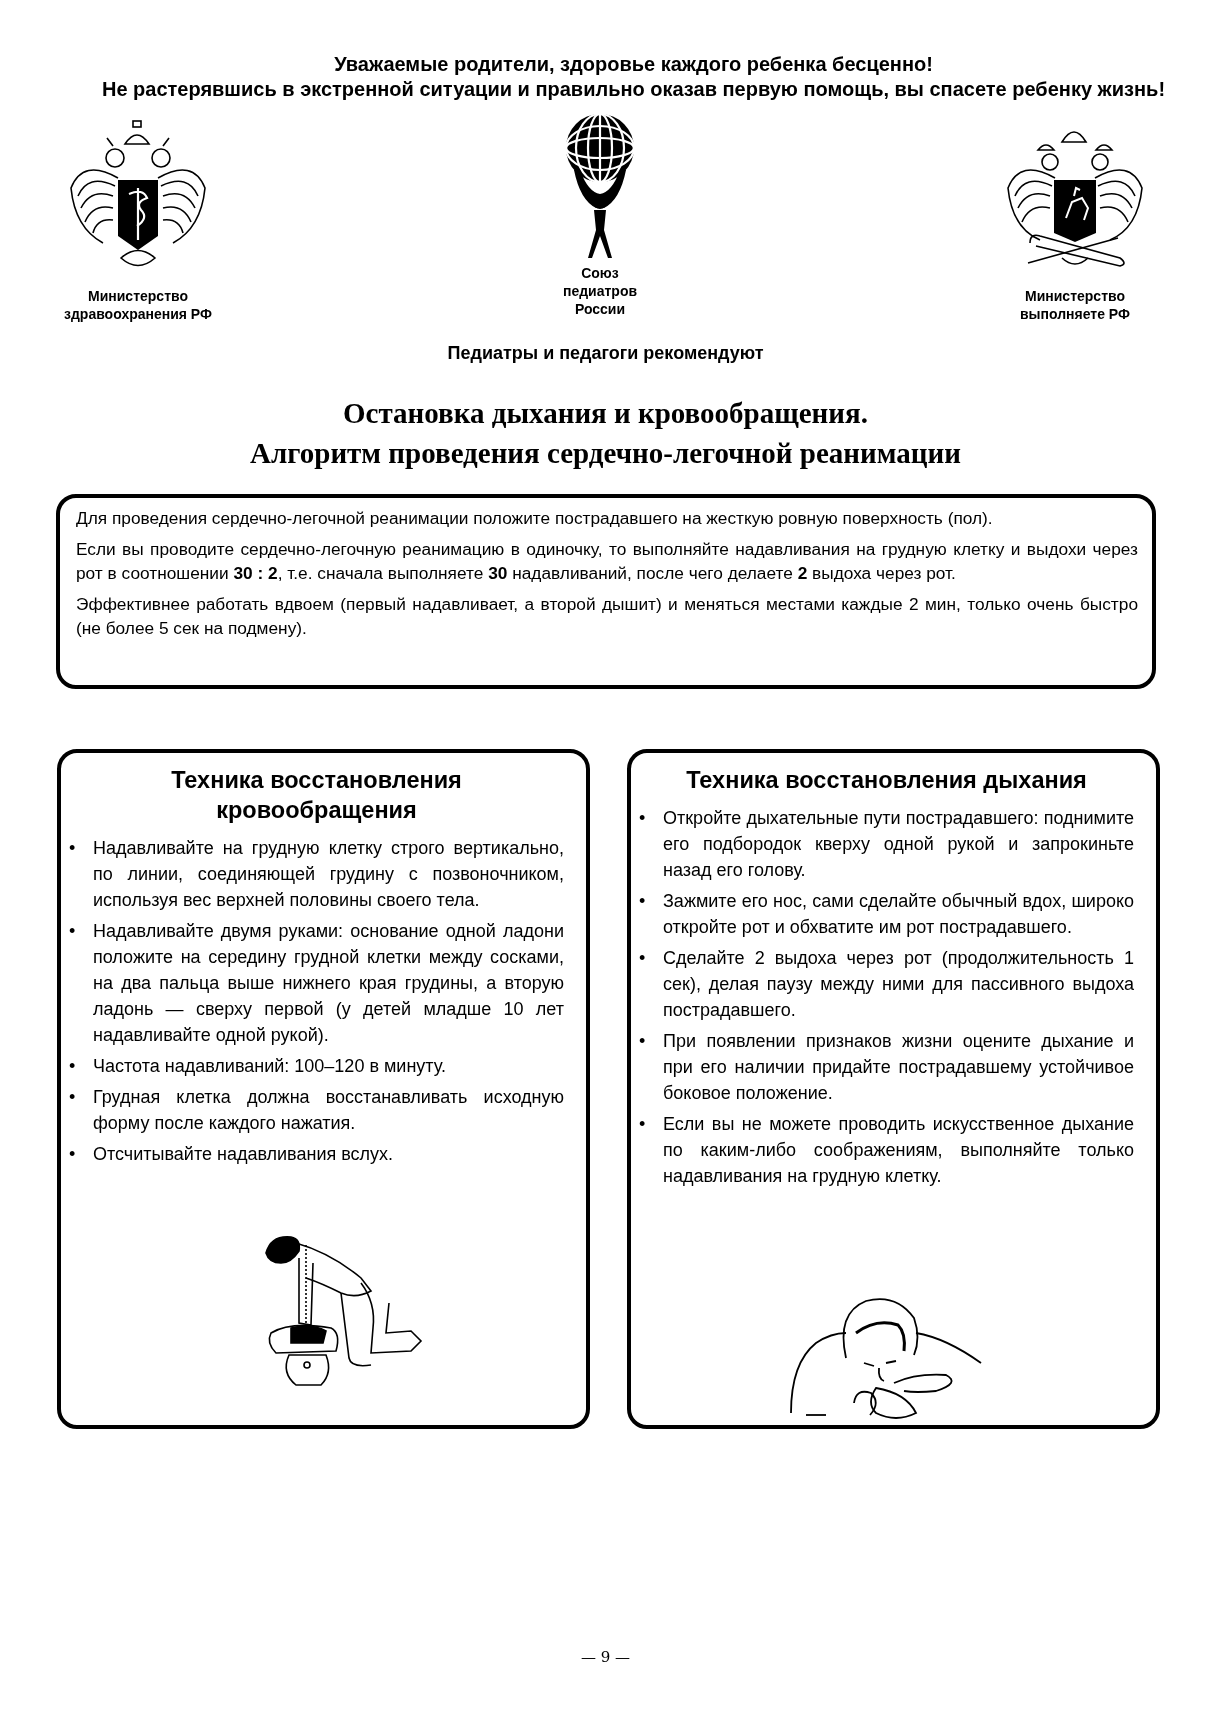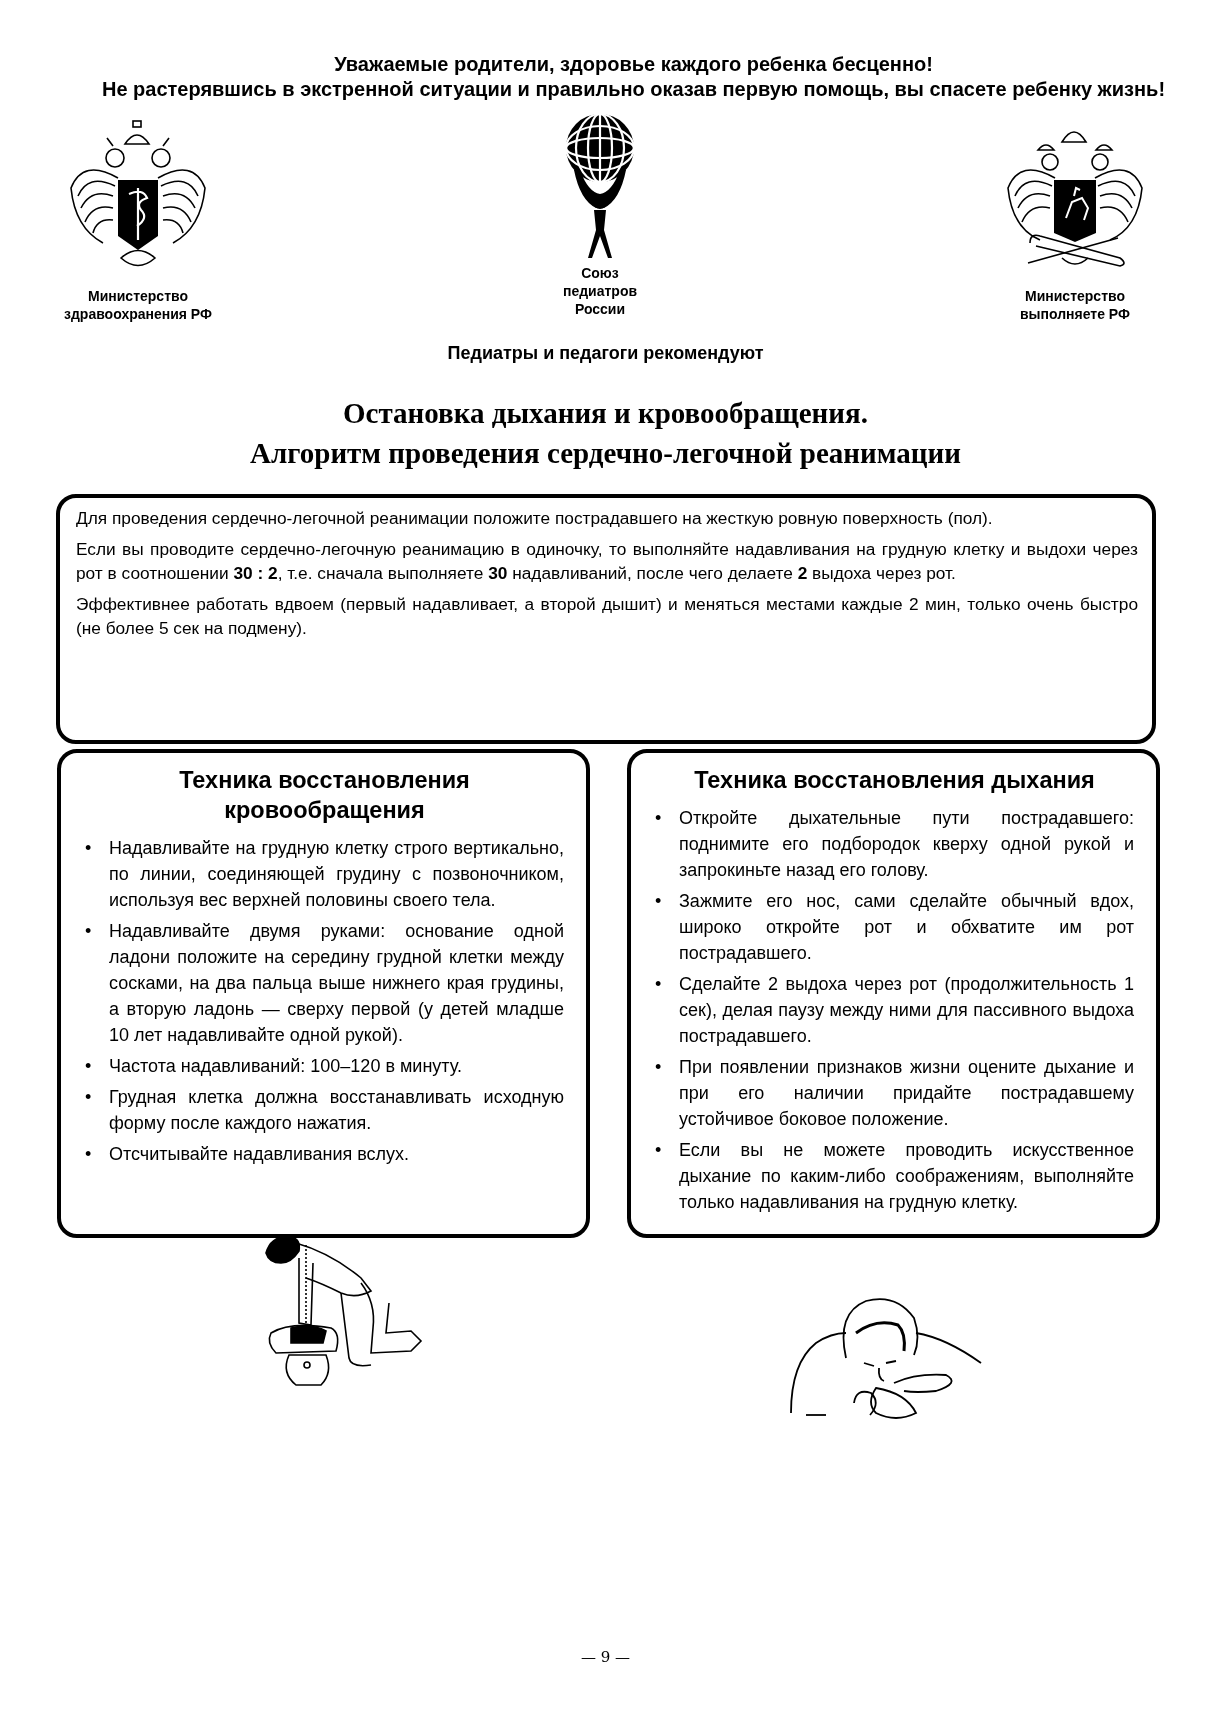--- a/index.html
+++ b/index.html
@@ -12,25 +12,25 @@
   .logo-center { left: 510px; top: 110px; width: 180px; }
   .logo-right { left: 975px; top: 118px; width: 200px; }
   .logo-left svg, .logo-right svg { display: block; margin: 0 auto; }
   .logo-center svg { display: block; margin: 0 auto; }
   .logo-left .caption, .logo-right .caption { margin-top: 14px; }
   .logo-center .caption { margin-top: 4px; }
 
   .recommend { position: absolute; left: 0; top: 343px; width: 1211px; text-align: center; font-weight: bold; font-size: 18px; }
   .main-title { position: absolute; left: 0; top: 393px; width: 1211px; text-align: center; font-weight: bold; font-size: 29px; line-height: 40px; font-family: Liberation Serif, serif; }
 
-  .intro-box { position: absolute; left: 56px; top: 494px; width: 1100px; height: 250px; box-sizing: border-box; border: 4px solid #000; border-radius: 20px; padding: 8px 14px 0 16px; font-family: "Liberation Sans", sans-serif; font-size: 17.3px; line-height: 24.5px; }
+  .intro-box { position: absolute; left: 56px; top: 494px; width: 1100px; height: 195px; box-sizing: border-box; border: 4px solid #000; border-radius: 20px; padding: 8px 14px 0 16px; font-family: "Liberation Sans", sans-serif; font-size: 17.3px; line-height: 24.5px; }
   .intro-box p { margin: 0 0 6px 0; text-align: justify; }
   .intro-box b { font-weight: bold; }
 
-  .panel { position: absolute; top: 749px; height: 489px; box-sizing: border-box; border: 4px solid #000; border-radius: 20px; padding: 12px 22px 0 24px; }
+  .panel { position: absolute; top: 749px; height: 680px; box-sizing: border-box; border: 4px solid #000; border-radius: 20px; padding: 12px 22px 0 8px; }
   .panel-left { left: 57px; width: 533px; }
   .panel-right { left: 627px; width: 533px; }
   .panel h2 { margin: 0 0 10px 0; text-align: center; font-weight: bold; font-size: 23.5px; line-height: 30px; }
   .panel ul { list-style: none; margin: 0; padding: 0; }
   .panel li { position: relative; padding-left: 24px; margin-bottom: 5px; font-size: 18px; line-height: 26px; text-align: justify; }
   .panel li .bullet { position: absolute; left: 0; top: 0; font-size: 18px; }
   .illustration { position: absolute; }
   .illus-left { left: 200px; top: 480px; }
   .illus-right { left: 155px; top: 510px; }
 

